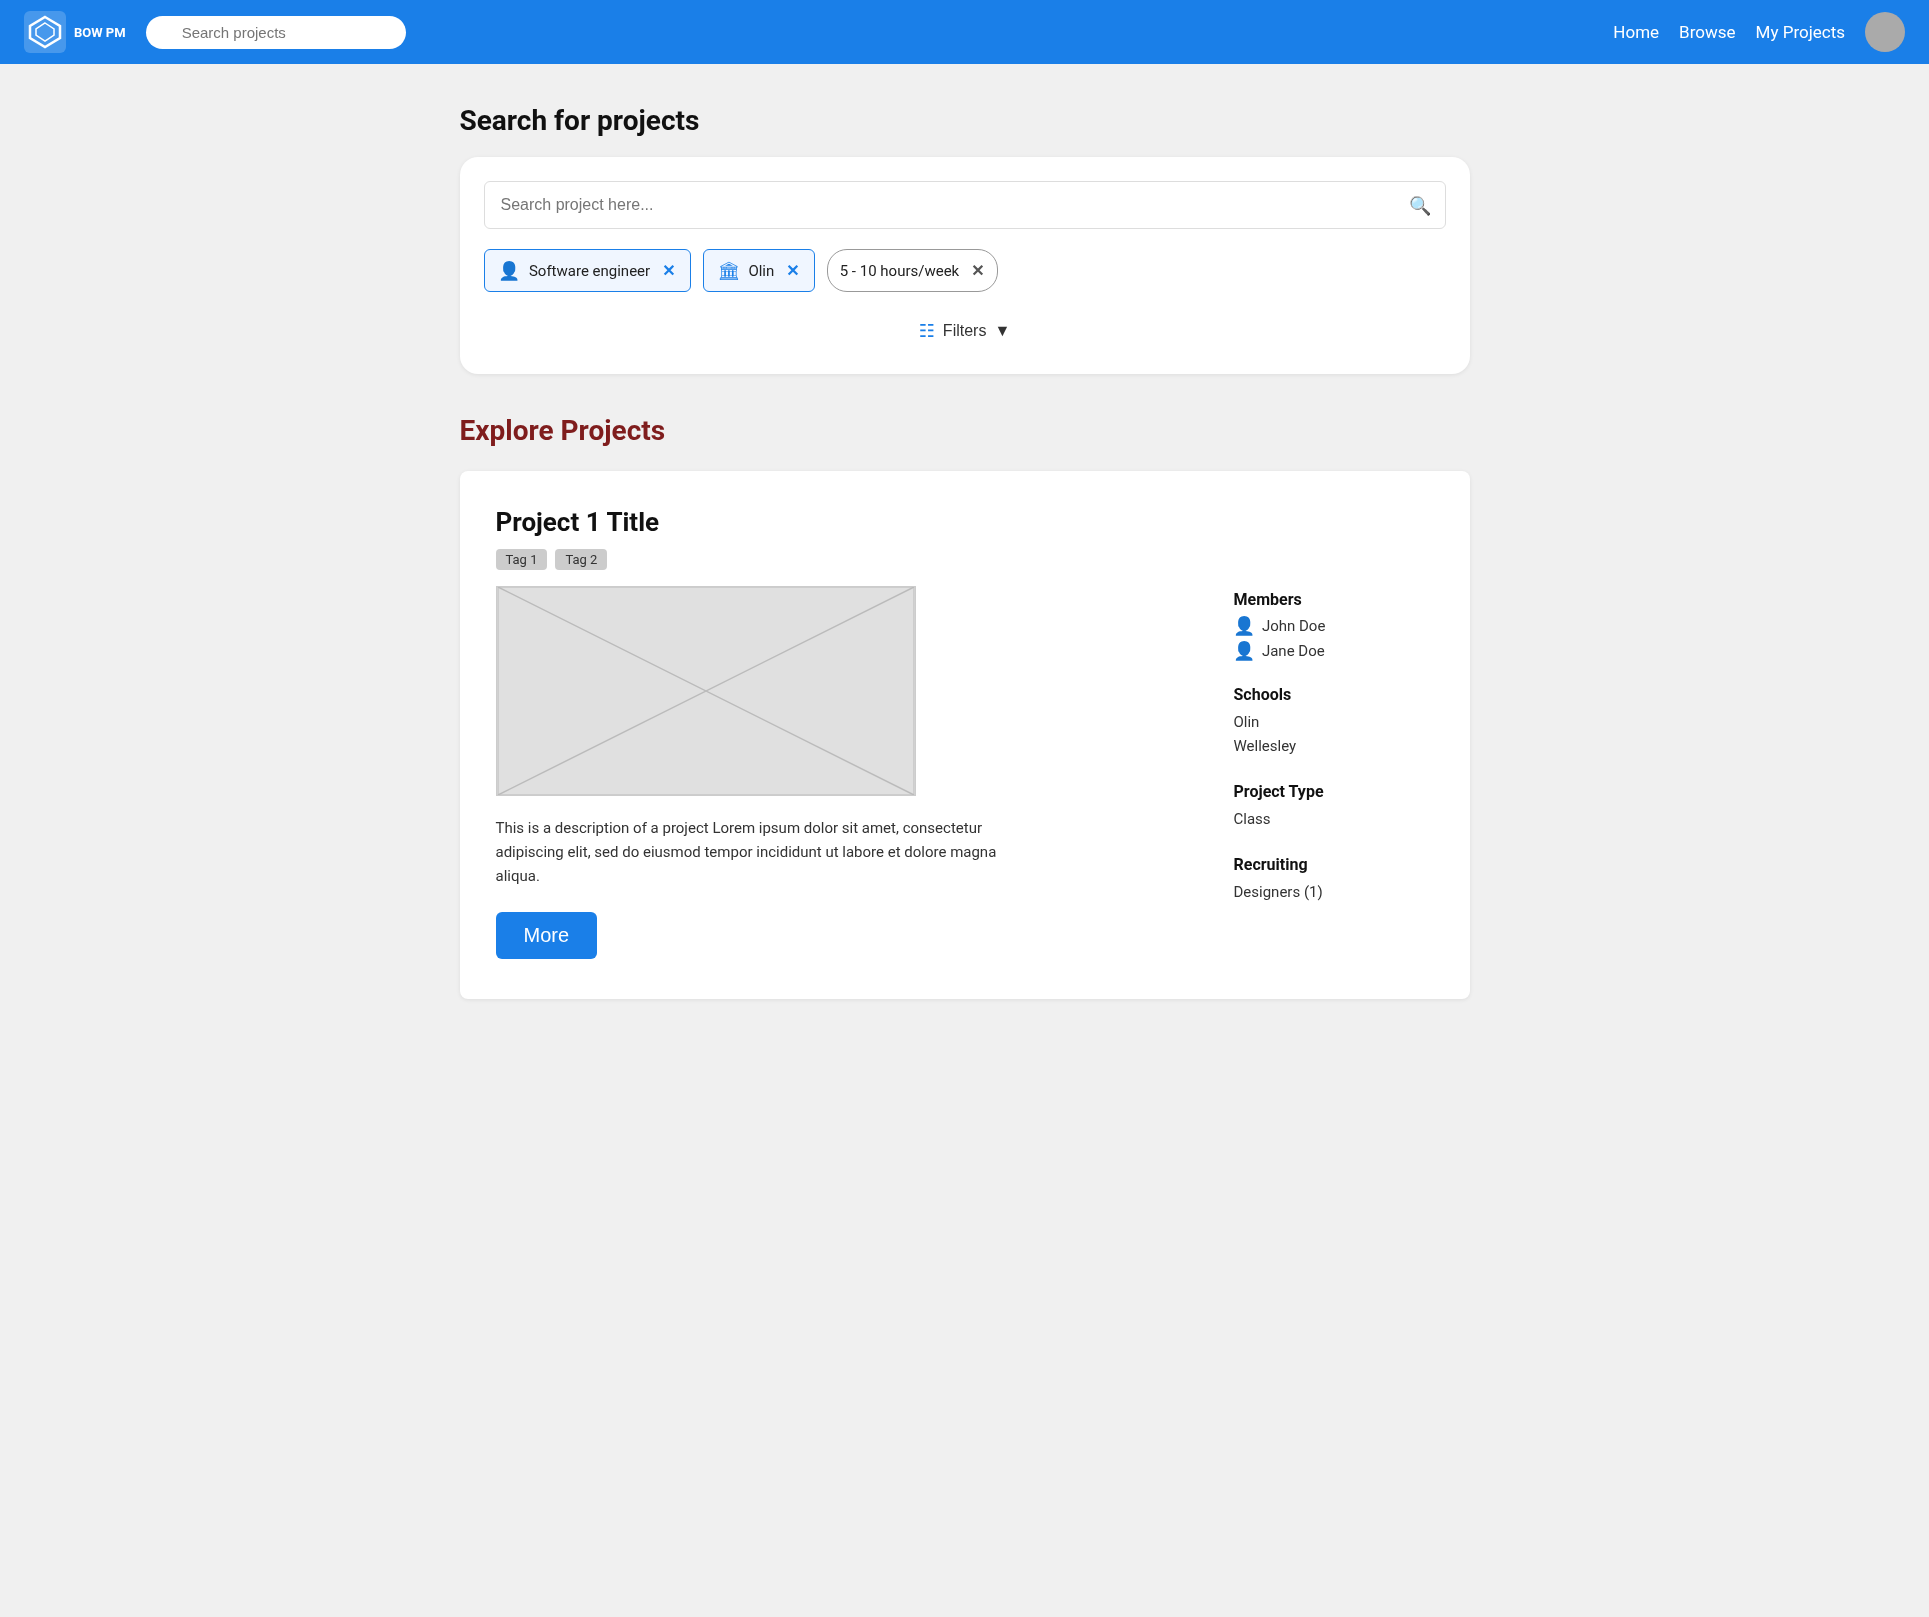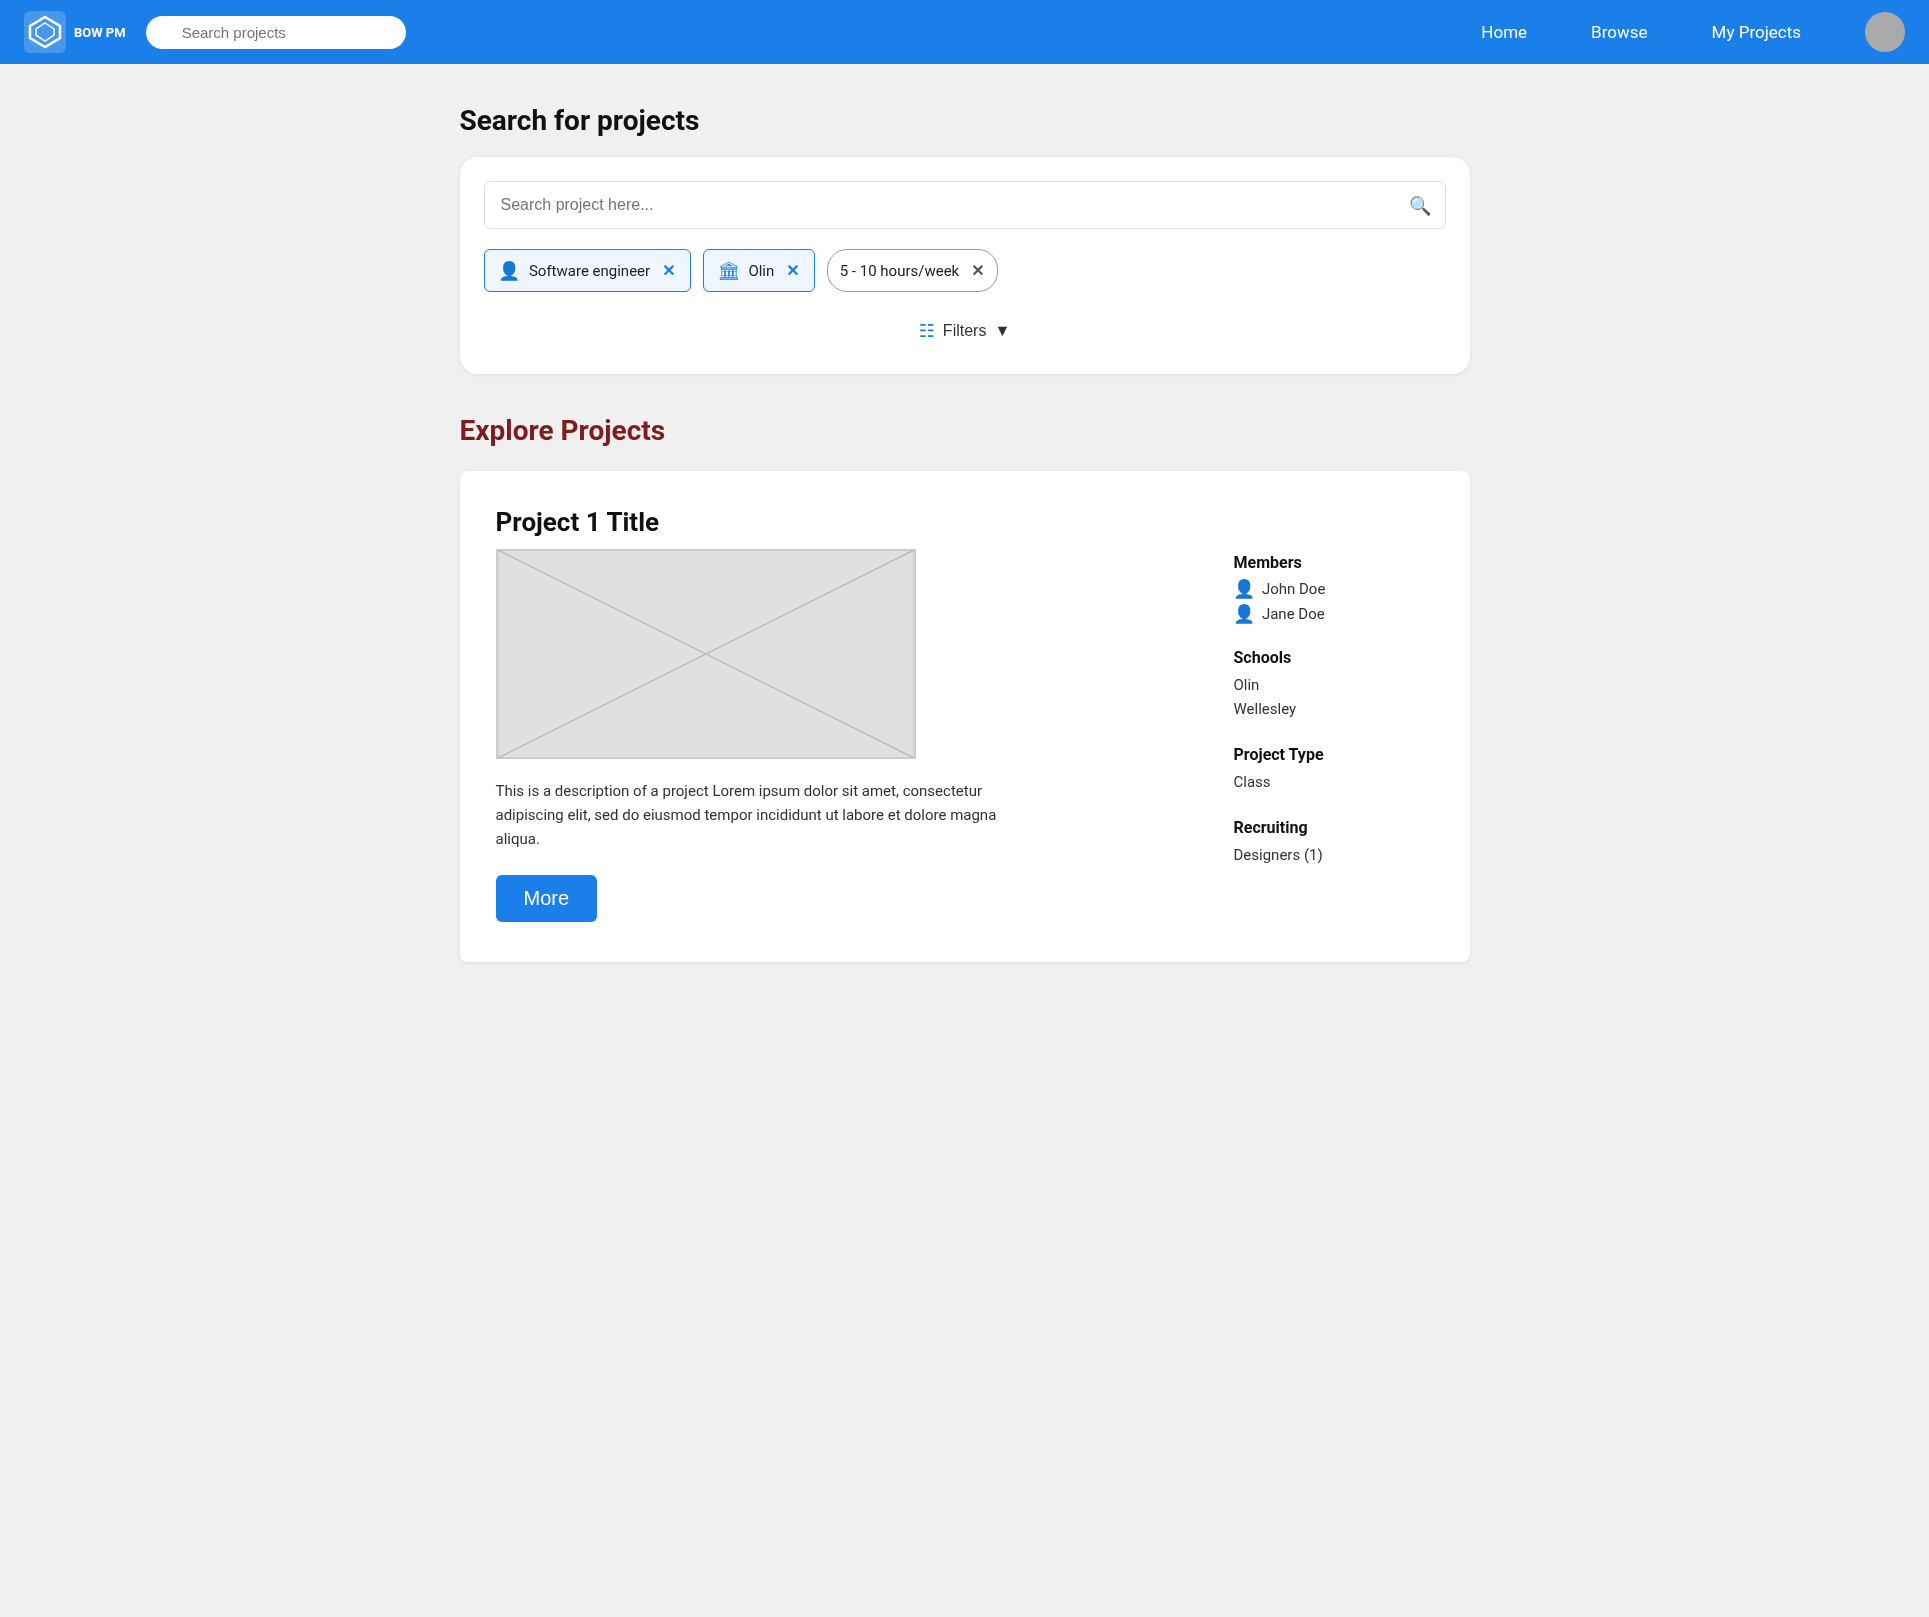--- a/index.html
+++ b/index.html
@@ -63,21 +63,21 @@
       left: 10px;
       color: #999;
       font-size: 14px;
       pointer-events: none;
     }
 
     .nav-links {
       margin-left: auto;
       display: flex;
       align-items: center;
-      gap: 64px;
+      gap: 20px;
     }
 
     .nav-link {
       color: white;
       text-decoration: none;
       font-size: 17px;
       font-weight: 400;
       cursor: pointer;
     }
 
@@ -388,20 +388,24 @@
         <span>▼</span>
       </button>
     </div>
   </div>
 
   <h2 class="explore-title">Explore Projects</h2>
 
   <div class="project-card">
     <h3 class="project-title">Project 1 Title</h3>
 
+    <div class="project-tags">
+      <span class="project-tag">Tag 1</span>
+      <span class="project-tag">Tag 2</span>
+    </div>
 
     <div class="project-body">
       <div class="project-left">
         
         <div class="project-image-placeholder">
           <svg viewBox="0 0 420 210" xmlns="http://www.w3.org/2000/svg">
             <rect width="420" height="210" fill="#e0e0e0" stroke="#bbb" stroke-width="1"></rect>
             <line x1="0" y1="0" x2="420" y2="210" stroke="#bbb" stroke-width="1.5"></line>
             <line x1="420" y1="0" x2="0" y2="210" stroke="#bbb" stroke-width="1.5"></line>
           </svg>

